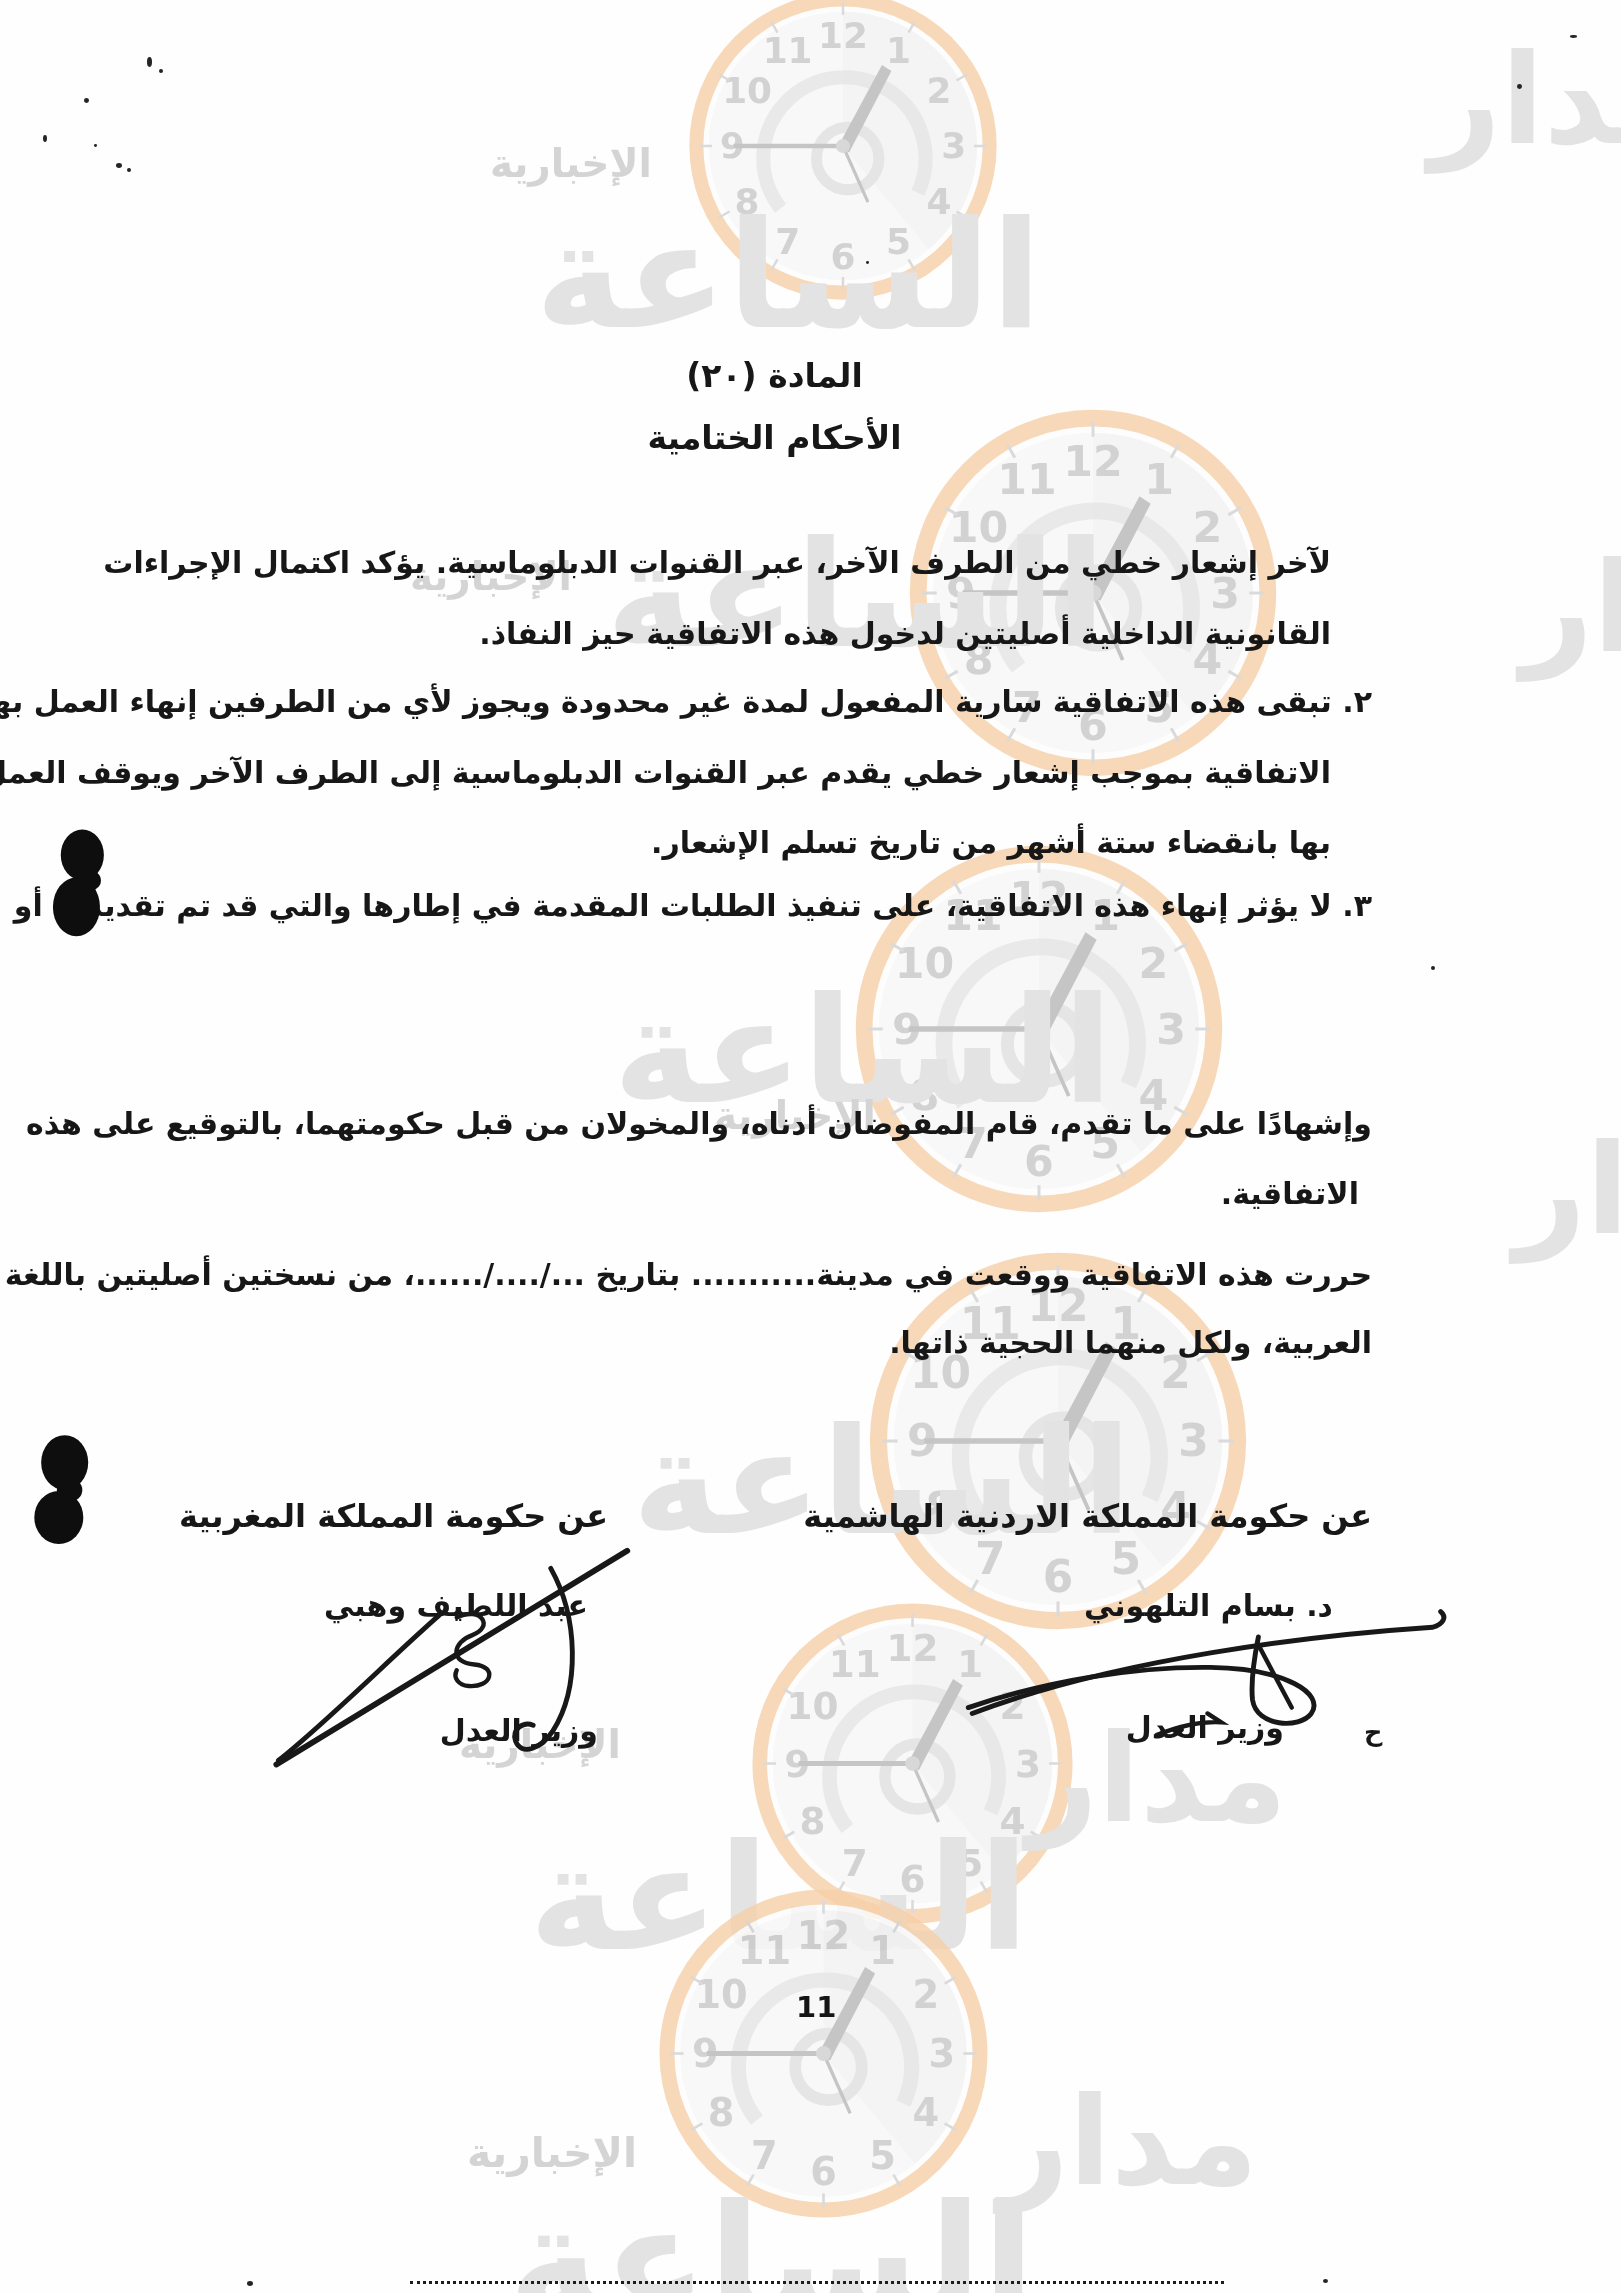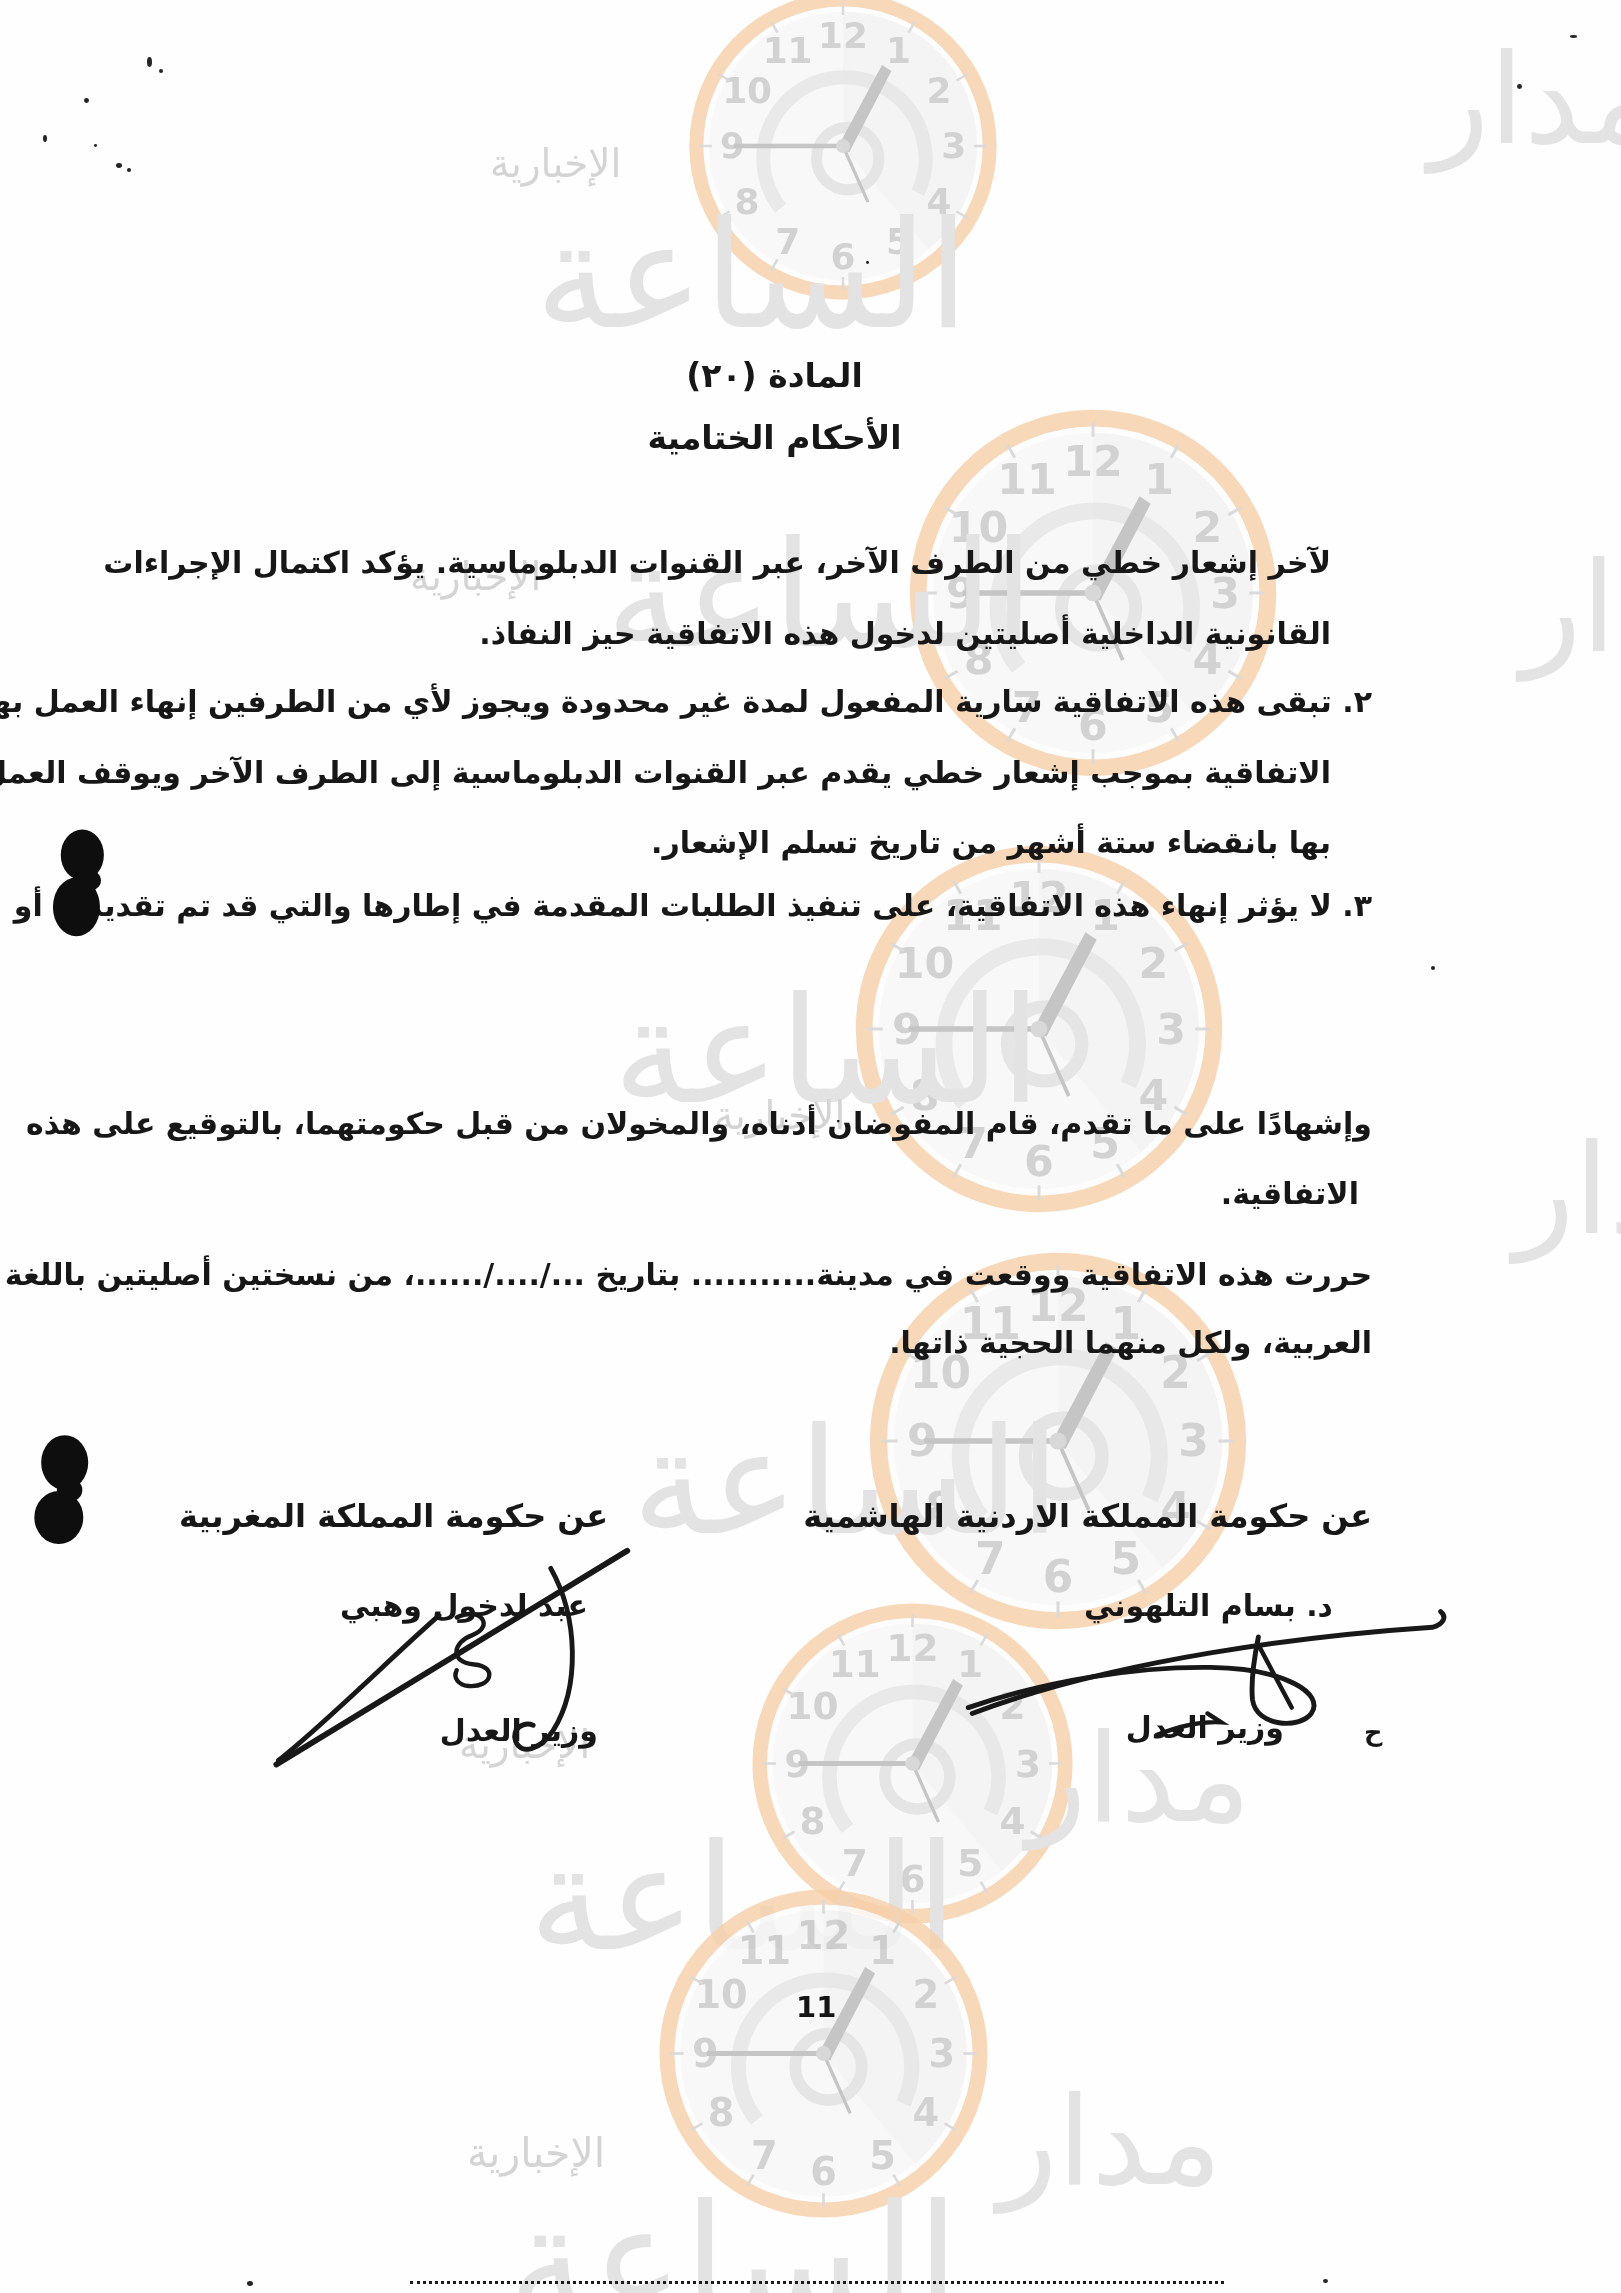--- a/index.html
+++ b/index.html
@@ -4,21 +4,21 @@
 <style>
   html,body{margin:0;padding:0;background:#ffffff;}
   .page{
     position:relative;
     width:1621px;height:2294px;
     background:#fefefe;
     overflow:hidden;
     font-family:"DejaVu Sans",sans-serif;
   }
   .wm-layer{position:absolute;inset:0;z-index:1;}
-  .wm-word{position:absolute;line-height:1;font-weight:normal;white-space:nowrap;direction:rtl;}
+  .wm-word{position:absolute;line-height:1;font-weight:bold;white-space:nowrap;direction:rtl;}
   .content{position:absolute;inset:0;z-index:3;}
   .ln{
     position:absolute;direction:rtl;white-space:nowrap;
     font-weight:bold;font-size:30px;color:#171717;letter-spacing:0;
   }
   .ctr{left:167px;width:1215px;text-align:center;font-size:33px;}
   .hdr{font-size:32px;}
   .sig-layer{position:absolute;inset:0;z-index:4;pointer-events:none;}
   .marks-layer{position:absolute;inset:0;z-index:5;pointer-events:none;}
   .spk{position:absolute;background:#242424;border-radius:50%;}
@@ -287,21 +287,21 @@
     <div class="ln" style="top:1106px;right:249px;">وإشهادًا على ما تقدم، قام المفوضان أدناه، والمخولان من قبل حكومتهما، بالتوقيع على هذه</div>
     <div class="ln" style="top:1176px;right:262px;">الاتفاقية.</div>
 
     <div class="ln" style="top:1257px;right:249px;">حررت هذه الاتفاقية ووقعت في مدينة........... بتاريخ .../..../......، من نسختين أصليتين باللغة</div>
     <div class="ln" style="top:1325px;right:249px;">العربية، ولكل منهما الحجية ذاتها.</div>
 
     <div class="ln hdr" style="top:1497px;right:249px;">عن حكومة المملكة الاردنية الهاشمية</div>
     <div class="ln hdr" style="top:1497px;right:1013px;">عن حكومة المملكة المغربية</div>
 
     <div class="ln" style="top:1588px;right:288px;">د. بسام التلهوني</div>
-    <div class="ln" style="top:1588px;right:1033px;">عبد لدخول وهبي</div>
+    <div class="ln" style="top:1588px;right:1033px;">عبد اللطيف وهبي</div>
 
     <div class="ln" style="top:1710px;right:337px;">وزير العدل</div>
     <div class="ln" style="top:1713px;right:1023px;">وزير العدل</div>
 
     <div class="ln" style="top:1717px;left:1364px;font-size:25.5px;">ح</div>
 
     <div class="pageno" style="top:1990px;left:796px;">11</div>
   </div>
 
   <svg class="sig-layer" width="1621" height="2294" viewBox="0 0 1654 2340">

